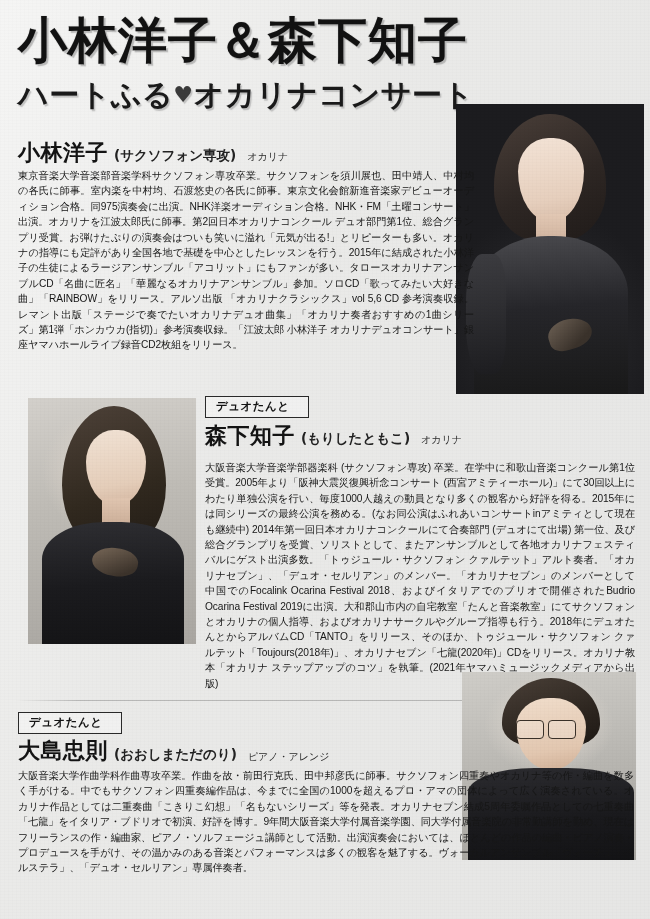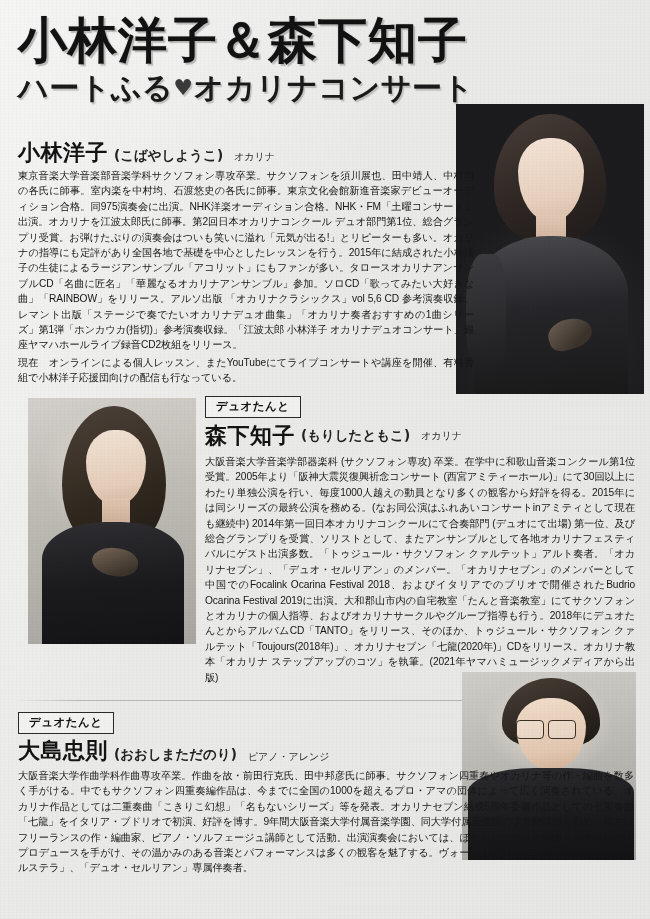--- a/index.html
+++ b/index.html
@@ -52,21 +52,21 @@
     text-shadow: 2px 2px 1px rgba(140,140,140,0.55), 0 0 1px rgba(0,0,0,0.4);
     white-space: nowrap;
   }
   .title-sub {
     font-family: "DejaVu Sans", sans-serif;
     font-weight: bold;
     font-size: 30px;
     line-height: 40px;
     letter-spacing: 0.5px;
     color: #1a1a1a;
-    margin-top: 2px;
+    margin-top: 9px;
     text-shadow: 1.5px 1.5px 1px rgba(150,150,150,0.5);
     white-space: nowrap;
   }
   .heart {
     color: #3a3a3a;
     font-size: 22px;
     vertical-align: 3px;
   }
 
   
@@ -270,35 +270,35 @@
     left: 6px; top: 96px;
     width: 166px; height: 94px;
     border-radius: 40% 40% 0 0 / 26% 26% 0 0;
     background: linear-gradient(175deg, #2c2c30 0%, #1a1a1d 55%, #131315 100%);
   }
 
   
   .duet-tag {
     display: inline-block;
     border: 1.5px solid #2a2a2a;
-    padding: 2px 10px 3px 10px;
+    padding: 2px 18px 3px 10px;
     font-family: "DejaVu Sans", sans-serif;
     font-size: 11.5px;
     font-weight: bold;
     color: #151515;
     background: rgba(255,255,255,0.35);
     letter-spacing: 0.5px;
   }
   .sec2 {
     left: 205px;
     top: 396px;
     width: 430px;
   }
   .sec2 .duet-tag { margin-bottom: 5px; }
-  .sec2 .name-row { margin-bottom: 5px; align-items: center; }
+  .sec2 .name-row { margin-bottom: 11px; }
 
   
   .sec3 {
     left: 18px;
     top: 712px;
     width: 440px;
   }
   .sec3 .duet-tag { margin-bottom: 4px; }
   .sec3 .name-row { margin-bottom: 4px; align-items: flex-end; }
 
@@ -331,25 +331,24 @@
       <div class="ph1-neck"></div>
       <div class="ph1-dress"></div>
       <div class="ph1-sleeve"></div>
       <div class="ph1-ocarina"></div>
     </div>
   </div>
 
   <div class="bio sec1">
     <div class="name-row">
       <span class="name-big">小林洋子</span>
-      <span class="name-kana">(こばやしようこ)</span>
+      <span class="name-kana">(サクソフォン専攻)</span>
       <span class="role">オカリナ</span>
     </div>
     <div class="body-text">東京音楽大学音楽部音楽学科サクソフォン専攻卒業。サクソフォンを須川展也、田中靖人、中村均の各氏に師事。室内楽を中村均、石渡悠史の各氏に師事。東京文化会館新進音楽家デビューオーディション合格。同975演奏会に出演。NHK洋楽オーディション合格。NHK・FM「土曜コンサート」出演。オカリナを江波太郎氏に師事。第2回日本オカリナコンクール デュオ部門第1位、総合グランプリ受賞。お弾けたぷりの演奏会はついも笑いに溢れ「元気が出る!」とリピーターも多い。オカリナの指導にも定評があり全国各地で基礎を中心としたレッスンを行う。2015年に結成された小林洋子の生徒によるラージアンサンブル「アコリット」にもファンが多い。タロースオカリナアンサンブルCD「名曲に匠名」「華麗なるオカリナアンサンブル」参加。ソロCD「歌ってみたい大好きな曲」「RAINBOW」をリリース。アルソ出版 「オカリナクラシックス」vol 5,6 CD 参考演奏収録。レマント出版「ステージで奏でたいオカリナデュオ曲集」「オカリナ奏者おすすめの1曲シリーズ」第1弾「ホンカウカ(指切)」参考演奏収録。「江波太郎 小林洋子 オカリナデュオコンサート」銀座ヤマハホールライブ録音CD2枚組をリリース。</div>
-    <div class="body-text" style="margin-top:2px;">現在　オンラインによる個人レッスン、またYouTubeにてライブコンサートや講座を開催、有料番組で小林洋子応援団向けの配信も行なっている。</div>
   </div>
 
   <div class="photo photo2">
     <div class="photo-inner">
       <div class="ph2-hair"></div>
       <div class="ph2-face"></div>
       <div class="ph2-neck"></div>
       <div class="ph2-dress"></div>
       <div class="ph2-ocarina"></div>
     </div>

